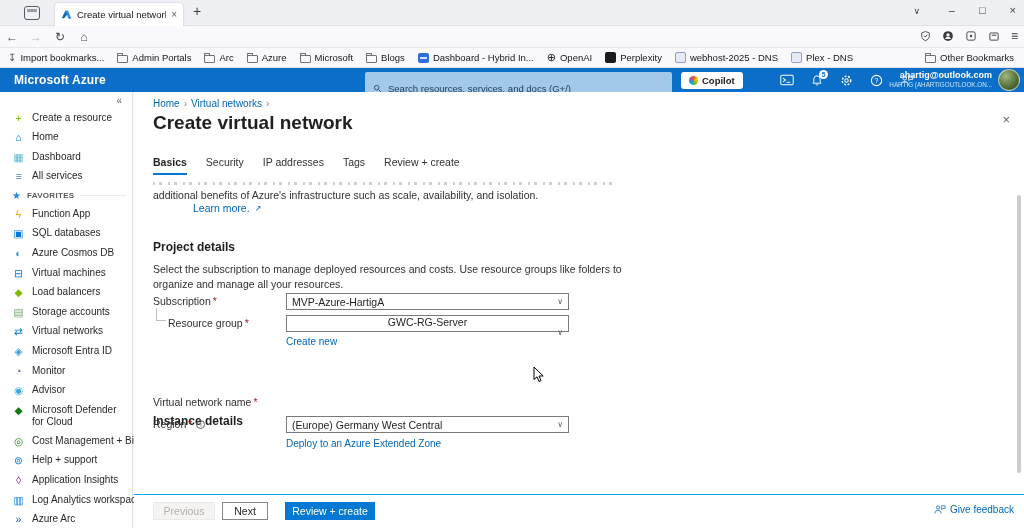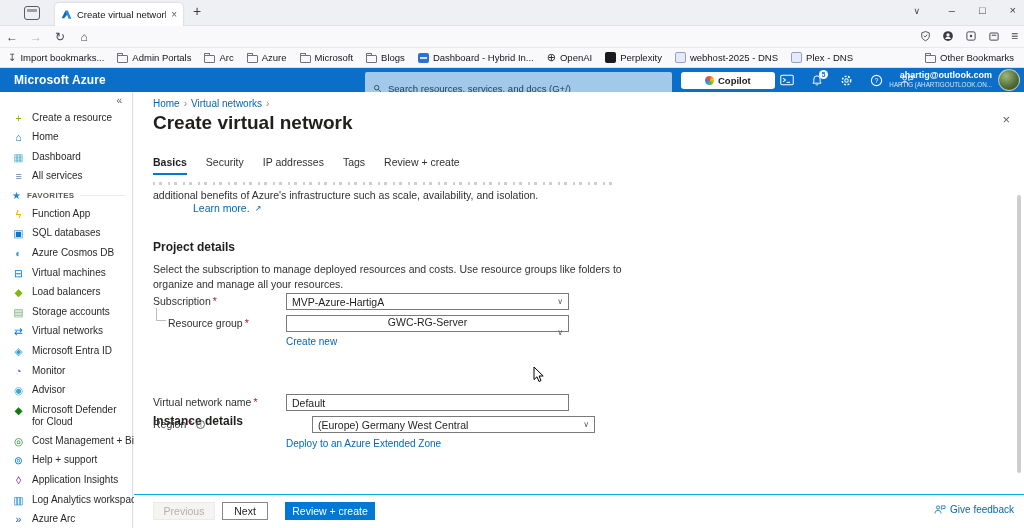--- a/index.html
+++ b/index.html
@@ -49,21 +49,21 @@
   .bm-other { margin-left:auto; }
 
   
   .azbar { position:absolute; left:0; top:68px; width:1024px; height:24px; background:#0b6ec8; color:#fff;
            display:flex; align-items:center; }
   .azbrand { font-size:12px; font-weight:700; margin-left:14px; letter-spacing:.1px; }
   .azsearch { position:absolute; left:365px; top:3.5px; width:307px; height:33px; border-radius:2px;
               background:rgba(255,255,255,.62); display:flex; align-items:center; gap:6px; padding:0 8px; }
   .azsearch span { font-size:9.5px; color:#1f3c58; }
   .copilot { position:absolute; left:681px; top:3.5px; height:17px; border-radius:3px; background:#fff;
-             color:#1b1b1f; display:flex; align-items:center; gap:4px; padding:0 24px; font-size:9.5px; font-weight:700; }
+             color:#1b1b1f; display:flex; align-items:center; gap:4px; padding:0 8px; font-size:9.5px; font-weight:700; }
   .cp-ic { width:9px; height:9px; border-radius:50%;
            background:conic-gradient(#f35325,#ffc300,#7fba00,#05a6f0,#8661c5,#f35325); }
   .azicons { position:absolute; left:780px; top:0; height:24px; display:flex; align-items:center; gap:17px; }
   .azic { position:relative; display:flex; }
   .badge { position:absolute; top:-4px; right:-5px; width:9px; height:9px; background:#fff; color:#0b6ec8;
            border-radius:50%; font-size:6.5px; font-weight:700; display:flex; align-items:center; justify-content:center; }
   .azaccount { position:absolute; right:32px; top:2px; text-align:right; line-height:1.25; }
   .az-email { font-size:9px; font-weight:700; }
   .az-tenant { font-size:6.3px; color:#cfe4f7; text-transform:uppercase; }
   .avatar { position:absolute; right:4px; top:1px; width:22px; height:22px; border-radius:50%;
@@ -455,29 +455,26 @@
       <span>GWC-RG-Server</span>
       <span class="chev">∨</span>
     </div>
     <a href="#" class="link" style="position:absolute; left:152px; top:244px; font-size:10px;">Create new</a>
 
     <div class="h2" style="top:278px;margin-top:44px;">Instance details</div>
 
     <div class="frow" style="left:19px; top:304px;">
       <span class="flabel"><span>Virtual network name</span><span class="req">*</span></span>
     </div>
-    <div class="ctrl" style="top:302px;">
-      <span>Default</span>
-    </div>
 
     <div class="frow" style="left:19px; top:326px;">
       <span class="flabel"><span>Region</span><span class="req">*</span></span>
       <span class="info-ic">i</span>
     </div>
-    <div class="ctrl" style="top:324px;margin-left:26px;">
+    <div class="ctrl" style="top:324px;">
       <span>(Europe) Germany West Central</span>
       <span class="chev">∨</span>
     </div>
     <a href="#" class="link" style="position:absolute; left:152px; top:346px; font-size:10px;">Deploy to an Azure Extended Zone</a>
 
     <div class="footer">
       <div class="btn btn-prev">Previous</div>
       <div class="btn btn-next">Next</div>
       <div class="btn btn-review">Review + create</div>
       <div class="feedback">

